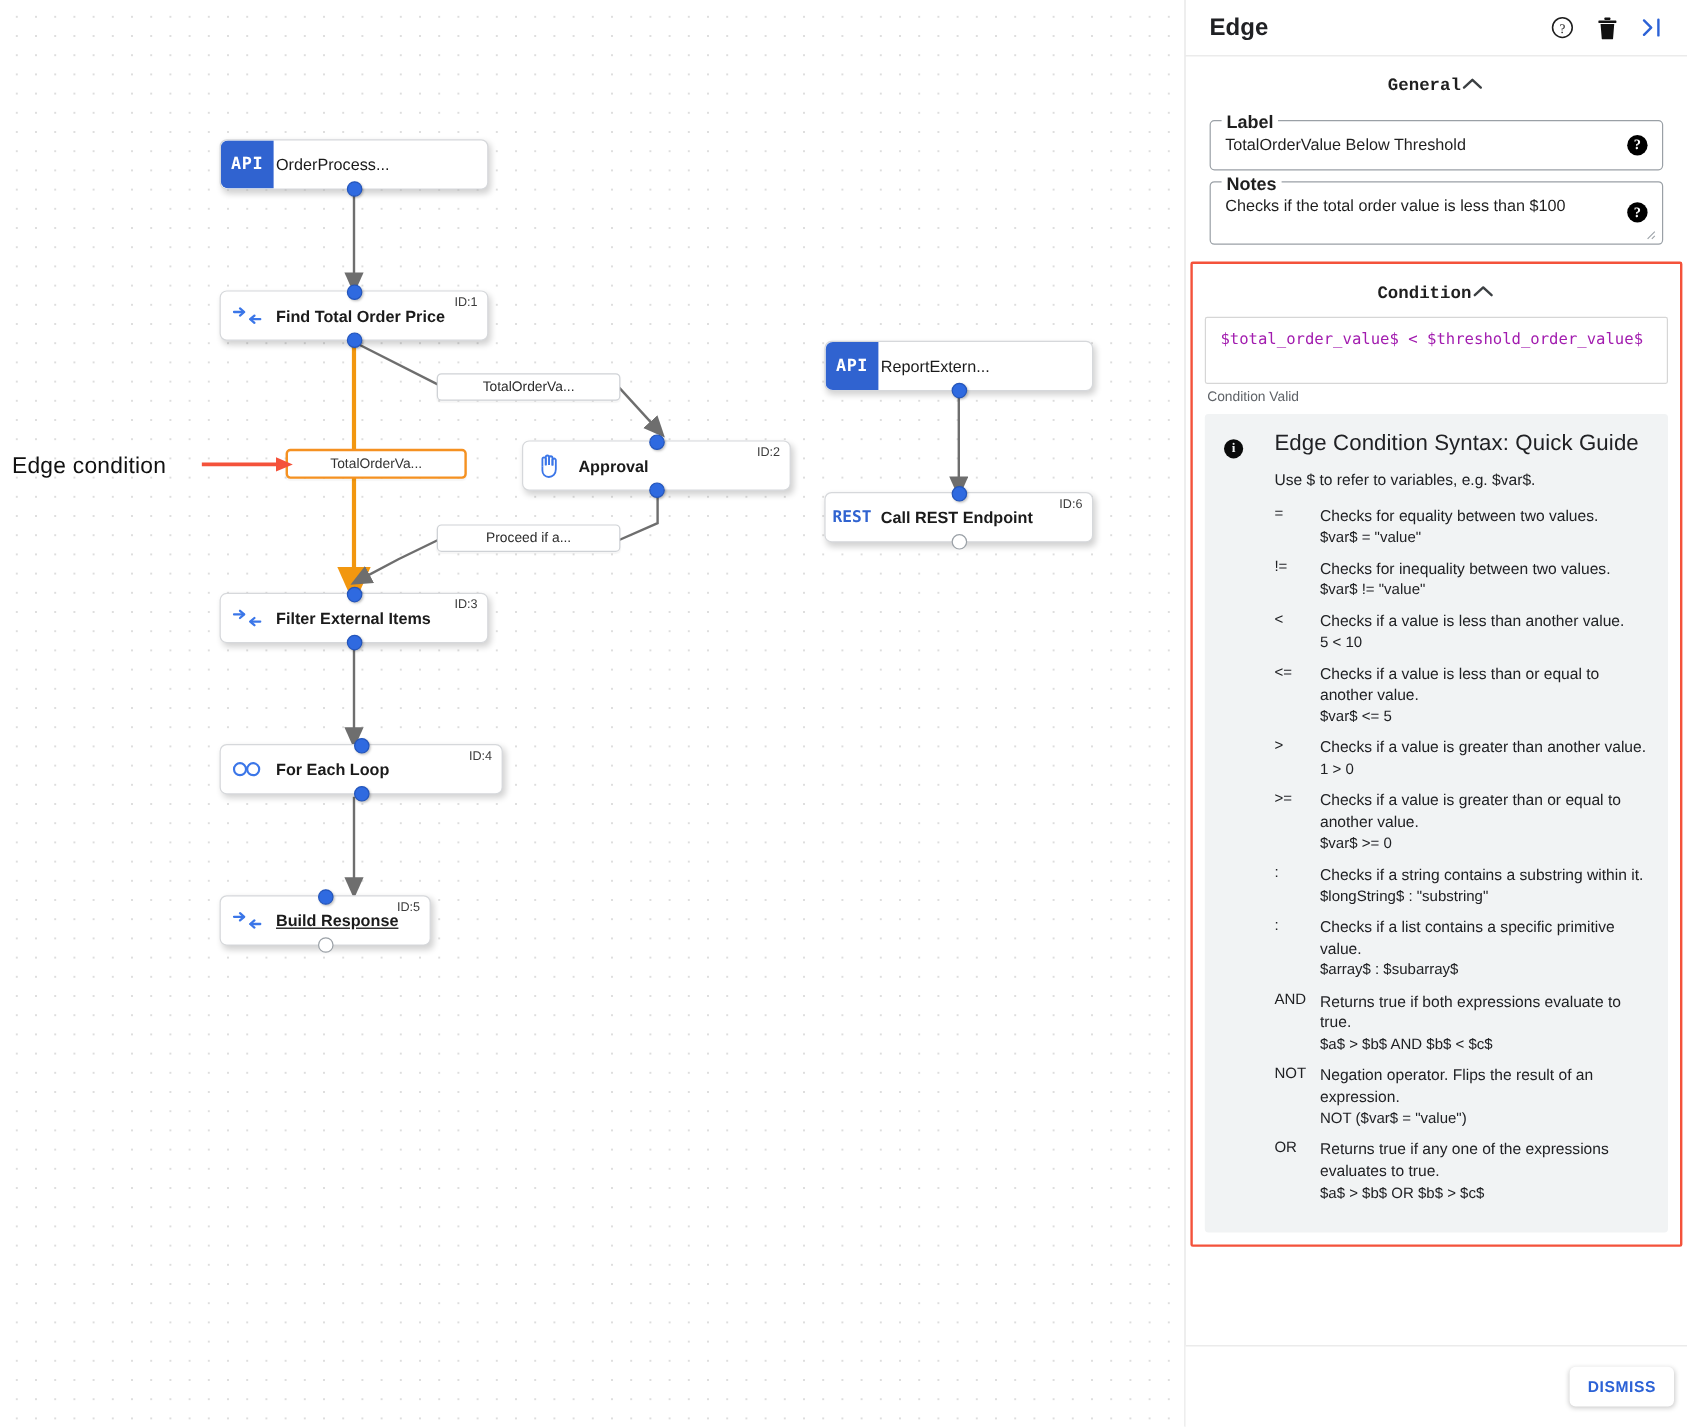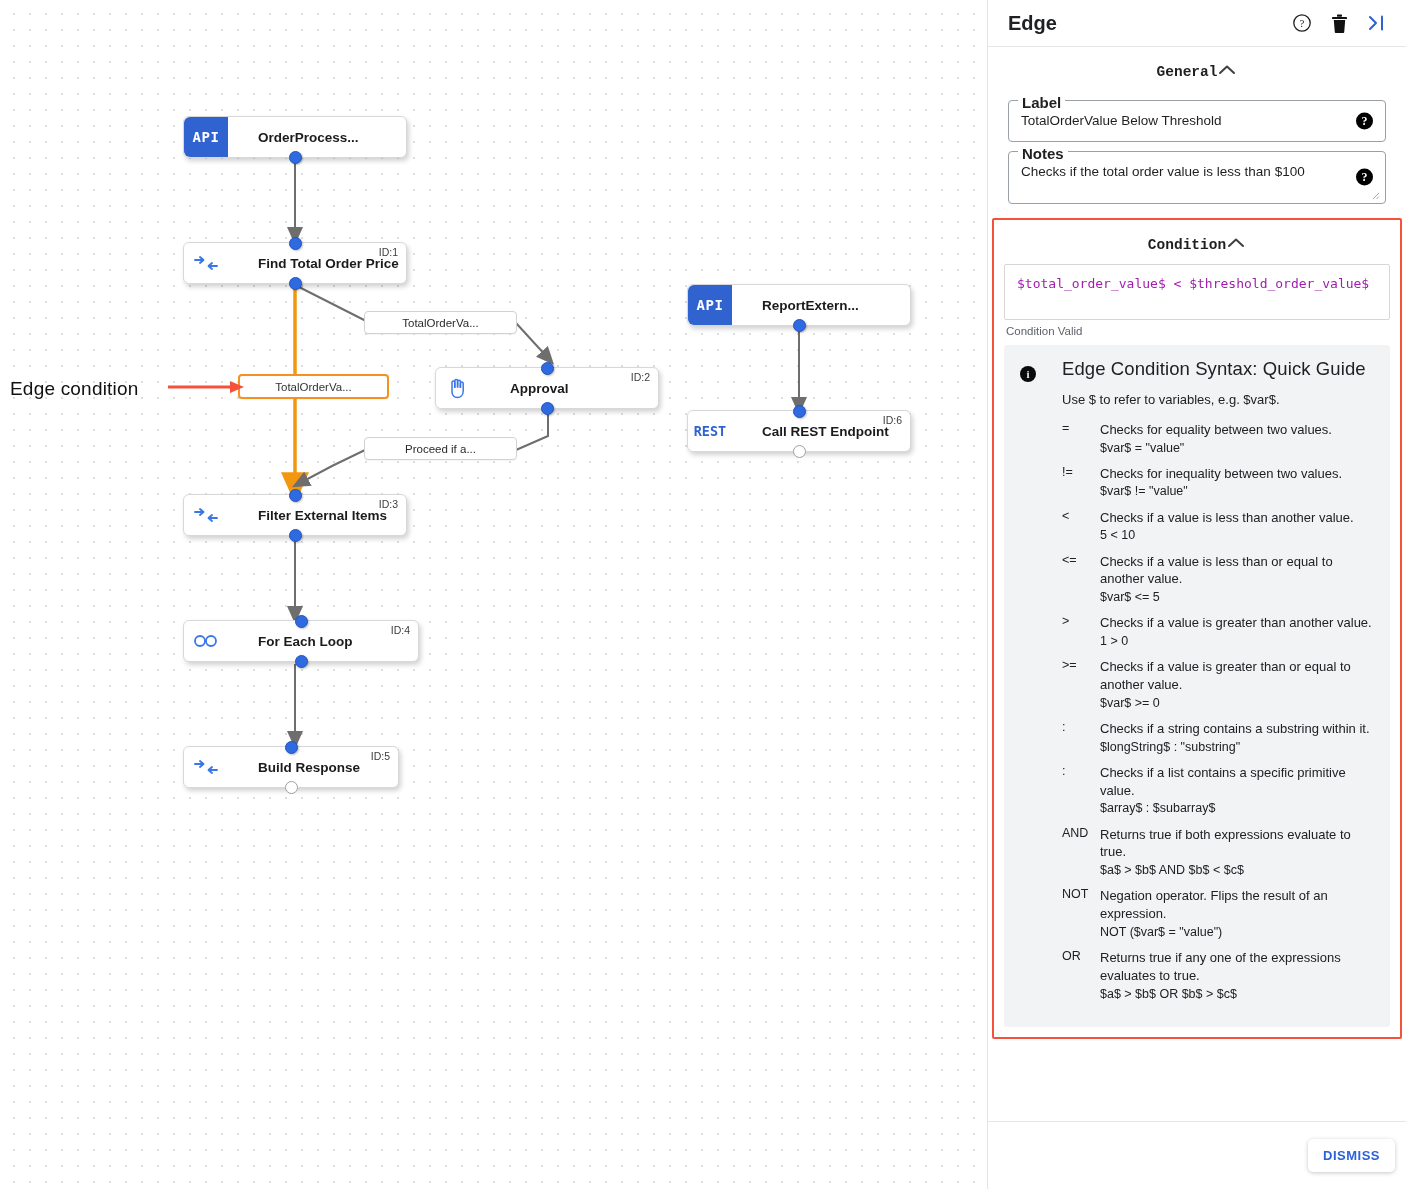--- a/index.html
+++ b/index.html
@@ -27,21 +27,21 @@
   .node {
     position: absolute;
     height: 42px;
     background: #ffffff;
     border: 1px solid #d6d8db;
     border-radius: 6px;
     box-shadow: 2px 3px 5px rgba(0,0,0,0.18);
     display: flex; align-items: center;
     overflow: visible;
   }
-  .node-inner { display:flex; align-items:center; width:100%; height:100%; border-radius:6px; overflow:hidden;gap:28px;}
+  .node-inner { display:flex; align-items:center; width:100%; height:100%; border-radius:6px; overflow:hidden;}
   .api-badge {
     width: 44px; height: 100%;
     background: #3063d0;
     color: #ffffff;
     display:flex; align-items:center; justify-content:center;
     font-family: "DejaVu Sans Mono", monospace;
     font-size: 14px; font-weight: 700; letter-spacing: 0.5px;
   }
   .node-icon {
     width: 44px; height: 100%;
@@ -51,21 +51,21 @@
   .rest-badge {
     width: 44px; height:100%;
     display:flex; align-items:center; justify-content:center;
     color:#3063d0; font-family:"DejaVu Sans Mono", monospace;
     font-size: 13.5px; font-weight:700;
   }
   .node-title {
     font-size: 13.5px; font-weight: 700; color: #1b1b1b;
     padding-left: 2px; white-space: nowrap;
   }
-  .node-title.regular { font-weight: 700; }
+  .node-title.regular { font-weight: 400; }
   .node-id {
     position: absolute; top: 3px; right: 8px;
     font-size: 10.5px; color: #3c3c3c; font-weight: 400;
   }
   .port {
     position: absolute; width: 13px; height: 13px; border-radius: 50%;
     background: #2f6ae0; border: 1px solid #2355bb;
     box-shadow: 1px 1px 2px rgba(0,0,0,.25);
     left: 50%; margin-left: -6.5px;
   }
@@ -326,21 +326,21 @@
           </g>
             </svg>
         </div>
         <div class="node-title">For Each Loop</div>
       </div>
       <div class="node-id">ID:4</div>
       <div class="port top"></div>
       <div class="port bottom"></div>
     </div>
 
-    <div class="node" style="left:183px; top:746px; width:216px;">
+    <div class="node" style="left:183px; top:746px; width:176px;text-decoration:underline;">
       <div class="node-inner">
         <div class="node-icon">
           <svg width="24" height="16" viewBox="0 0 24 16">
               <g stroke="#3b76e8" stroke-width="1.9" fill="none" stroke-linecap="round" stroke-linejoin="round">
             <path d="M1 5 h8"></path>
                 <path d="M6 2 l3.5 3 -3.5 3"></path>
             <path d="M23 11 h-8"></path>
                 <path d="M18 8 l-3.5 3 3.5 3"></path>
           </g>
             </svg>

